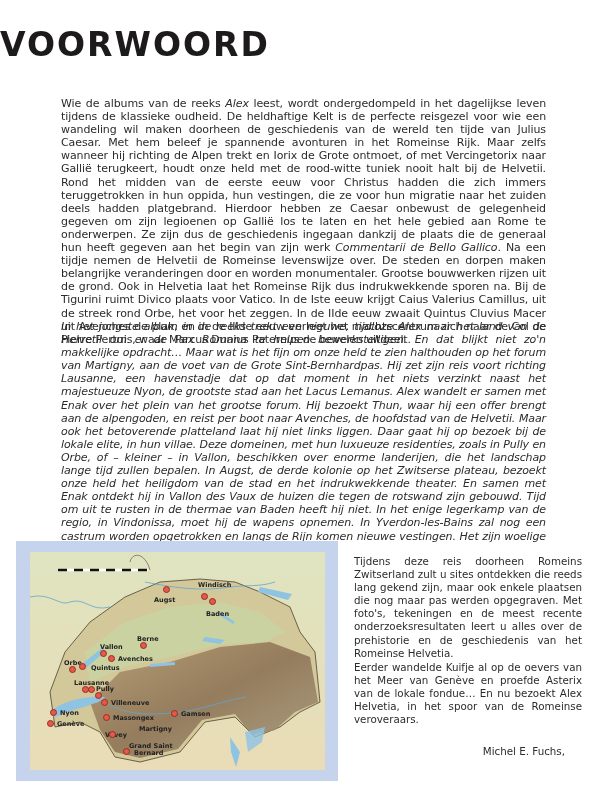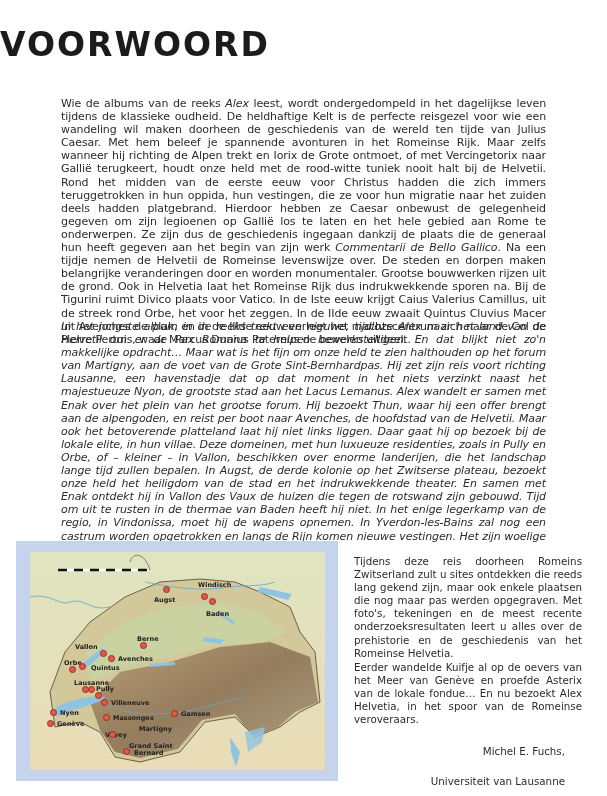--- a/index.html
+++ b/index.html
@@ -104,21 +104,21 @@
     </svg>
   <div class="dot" style="left: 132.5px; top: 33.5px; background: rgb(226, 90, 74);"></div>
       <div class="map-label" style="left: 124px; top: 45px;">Augst</div>
       <div class="dot" style="left: 170.5px; top: 40.5px; background: rgb(226, 90, 74);"></div>
       <div class="map-label" style="left: 168px; top: 30px;">Windisch</div>
       <div class="dot" style="left: 178.5px; top: 45.5px; background: rgb(226, 90, 74);"></div>
       <div class="map-label" style="left: 176px; top: 59px;">Baden</div>
       <div class="dot" style="left: 109.5px; top: 89.5px; background: rgb(226, 90, 74);"></div>
       <div class="map-label" style="left: 107px; top: 84px;">Berne</div>
       <div class="dot" style="left: 69.5px; top: 97.5px; background: rgb(226, 90, 74);"></div>
-      <div class="map-label" style="left: 45px; top: 92px;">Vallon</div>
+      <div class="map-label" style="left: 70px; top: 92px;">Vallon</div>
       <div class="dot" style="left: 77.5px; top: 102.5px; background: rgb(226, 90, 74);"></div>
       <div class="map-label" style="left: 88px; top: 104px;">Avenches</div>
       <div class="dot" style="left: 38.5px; top: 113.5px; background: rgb(226, 90, 74);"></div>
       <div class="map-label" style="left: 34px; top: 108px;">Orbe</div>
       <div class="dot" style="left: 48.5px; top: 110.5px; background: rgb(226, 90, 74);"></div>
       <div class="map-label" style="left: 61px; top: 113px;">Quintus</div>
       <div class="dot" style="left: 51.5px; top: 133.5px; background: rgb(226, 90, 74);"></div>
       <div class="map-label" style="left: 44px; top: 128px;">Lausanne</div>
       <div class="dot" style="left: 57.5px; top: 133.5px; background: rgb(226, 90, 74);"></div>
       <div class="map-label" style="left: 66px; top: 134px;">Pully</div>
@@ -140,14 +140,13 @@
       <div class="map-label" style="left: 99px; top: 191px;">Grand Saint</div>
       <div class="map-label" style="left: 104px; top: 198px;">Bernard</div>
     </div>
 </div>
 
 <p class="side" id="s1">Tijdens deze reis doorheen Romeins Zwitserland zult u sites ontdekken die reeds lang gekend zijn, maar ook enkele plaatsen die nog maar pas werden opgegraven. Met foto's, tekeningen en de meest recente onderzoeksresultaten leert u alles over de prehistorie en de geschiedenis van het Romeinse Helvetia.</p>
 <p class="side" id="s2">Eerder wandelde Kuifje al op de oevers van het Meer van Genève en proefde Asterix van de lokale fondue… En nu bezoekt Alex Helvetia, in het spoor van de Romeinse veroveraars.</p>
 
 <div class="sig">
   <div>Michel E. Fuchs,</div>
-  <div>Universiteit van Lausanne</div>
 </div>
 
 </body></html>

